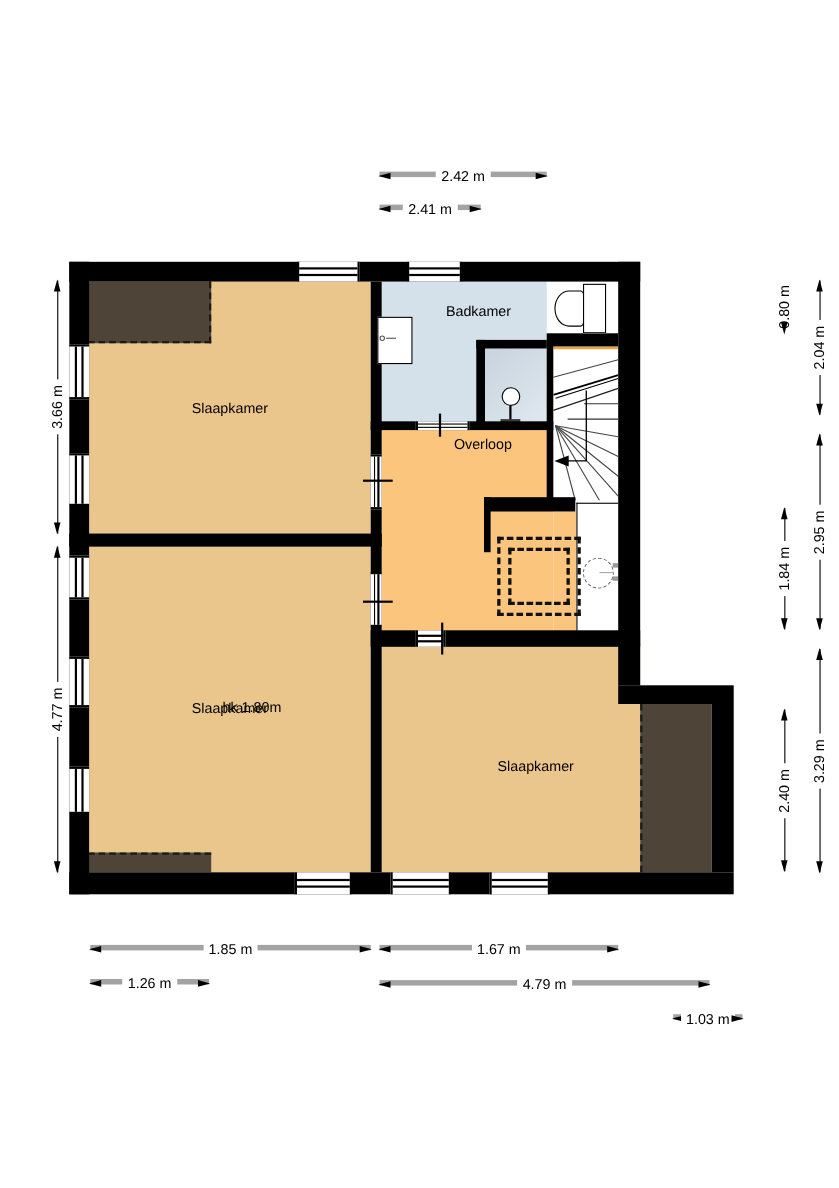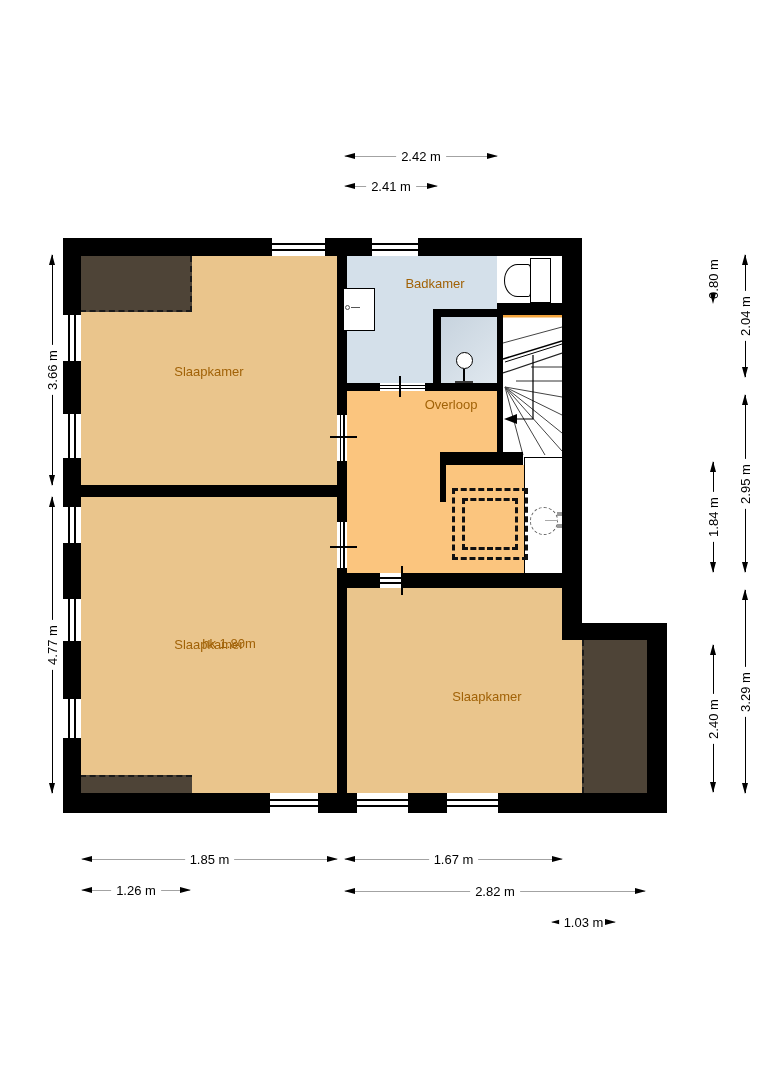--- a/index.html
+++ b/index.html
@@ -13,25 +13,25 @@
   .abs{position:absolute}
   .wall{position:absolute;background:var(--wall)}
   .fill{position:absolute}
   
   .winH{position:absolute;background:#fff;border-left:2px solid #000;border-right:2px solid #000}
   .winH i{position:absolute;left:0;right:0;height:1.5px;background:#000}
   .winV{position:absolute;background:#fff;border-top:2px solid #000;border-bottom:2px solid #000}
   .winV i{position:absolute;top:0;bottom:0;width:1.5px;background:#000}
   .tick{position:absolute;background:#000}
   
-  .rlabel{position:absolute;transform:translate(-50%,-50%);font-size:13px;white-space:nowrap;color:#a16207}
+  .rlabel{position:absolute;transform:translate(-50%,-50%);font-size:13px;white-space:nowrap;color:#000000}
   
   .fixture{position:absolute;background:#fff;border:1.5px solid #000}
   
-  .hdim{position:absolute;height:0;border-top:1px solid #a3a3a3}
+  .hdim{position:absolute;height:0;border-top:5px solid #a3a3a3}
   .hdim::before{content:"";position:absolute;left:-1px;top:-4px;width:0;height:0;
     border-top:3.5px solid transparent;border-bottom:3.5px solid transparent;border-right:11px solid #000}
   .hdim::after{content:"";position:absolute;right:-1px;top:-4px;width:0;height:0;
     border-top:3.5px solid transparent;border-bottom:3.5px solid transparent;border-left:11px solid #000}
   .hdim .lbl{position:absolute;left:50%;top:0;transform:translate(-50%,-50%);background:#fff;
     padding:0 5px;font-size:13px;white-space:nowrap;line-height:1.15}
   .vdim{position:absolute;width:0;border-left:1px solid #000}
   .vdim::before{content:"";position:absolute;top:-1px;left:-4px;width:0;height:0;
     border-left:3.5px solid transparent;border-right:3.5px solid transparent;border-bottom:11px solid #000}
   .vdim::after{content:"";position:absolute;bottom:-1px;left:-4px;width:0;height:0;
@@ -174,21 +174,21 @@
   <div class="tick" style="left:401px;top:566px;width:1.5px;height:29px"></div>
 
   <div class="fixture" style="left:343px;top:288px;width:32px;height:43px"></div>
   <div class="abs" style="left:345px;top:305px;width:5px;height:5px;border:1px solid #555;border-radius:50%;background:#fff"></div>
   <div class="abs" style="left:351px;top:307px;width:9px;height:1px;background:#555"></div>
   <div class="fixture" style="left:504px;top:264px;width:27px;height:33px;border-radius:50% 12% 12% 50% / 50% 14% 14% 50%"></div>
   <div class="fixture" style="left:530px;top:258px;width:21px;height:45px"></div>
 
   <div class="rlabel" style="left:209px;top:371px">Slaapkamer</div>
   <div class="rlabel" style="left:435px;top:283px">Badkamer</div>
-  <div class="rlabel" style="left:451px;top:404px">Overloop</div>
+  <div class="rlabel" style="left:439px;top:404px">Overloop</div>
   <div class="rlabel" style="left:209px;top:644px">Slaapkamer</div>
   <div class="rlabel" style="left:229px;top:643px">hk 1.80m</div>
   <div class="rlabel" style="left:487px;top:696px">Slaapkamer</div>
 
   <div class="hdim" style="left:345px;top:156px;width:152px">
     <span class="lbl">2.42 m</span>
     </div>
   <div class="hdim" style="left:345px;top:186px;width:92px">
     <span class="lbl">2.41 m</span>
     </div>
@@ -223,19 +223,19 @@
   <div class="hdim" style="left:82px;top:859px;width:255px">
     <span class="lbl">1.85 m</span>
     </div>
   <div class="hdim" style="left:345px;top:859px;width:217px">
     <span class="lbl">1.67 m</span>
     </div>
   <div class="hdim" style="left:82px;top:890px;width:108px">
     <span class="lbl">1.26 m</span>
     </div>
   <div class="hdim" style="left:345px;top:891px;width:300px">
-    <span class="lbl">2.82 m</span>
-    </div>
-  <div class="hdim" style="left:552px;top:922px;width:63px">
+    <span class="lbl">4.79 m</span>
+    </div>
+  <div class="hdim" style="left:612px;top:922px;width:63px">
     <span class="lbl">1.03 m</span>
     </div>
 
 </div>
 
 </body></html>

